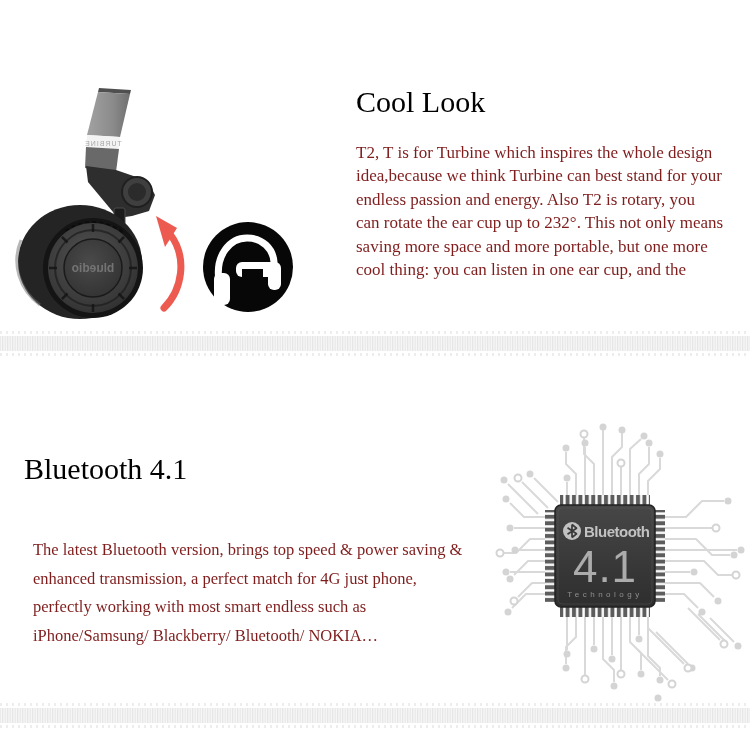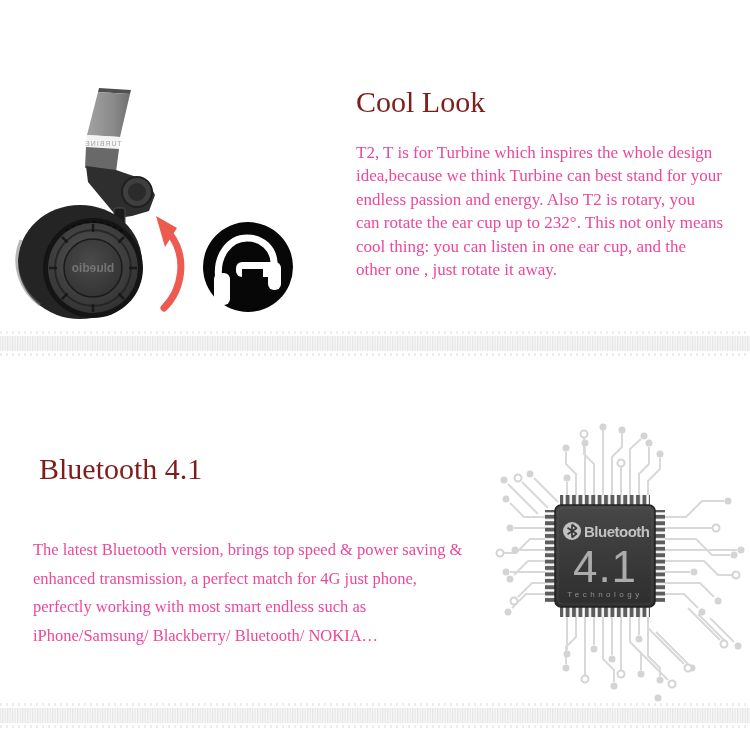--- a/index.html
+++ b/index.html
@@ -1,22 +1,22 @@
 <!DOCTYPE html>
 <html><head>
 <meta charset="utf-8">
 <style>
   html,body{margin:0;padding:0;background:#ffffff;}
   .page{position:relative;width:750px;height:750px;background:#ffffff;overflow:hidden;
         font-family:"Liberation Serif",serif;color:#1c1c1c;}
   .art{position:absolute;}
-  .title{position:absolute;font-size:30px;color:#7f1d1d;white-space:nowrap;}
+  .title{position:absolute;font-size:30px;color:#000000;white-space:nowrap;}
   #cool-title{left:356px;top:85px;}
-  #bt-title{left:39px;top:452px;}
-  .para{position:absolute;white-space:nowrap;color:#ec4899;}
+  #bt-title{left:24px;top:452px;}
+  .para{position:absolute;white-space:nowrap;color:#7f1d1d;}
   #cool-para{left:356px;top:141px;font-size:17px;line-height:23.4px;}
   #bt-para{left:33px;top:536px;font-size:16.5px;line-height:28.5px;font-family:Liberation Serif, serif;}
   .divider{position:absolute;left:0;width:750px;height:15px;
      background:repeating-linear-gradient(90deg,#ebebeb 0px,#ebebeb 1px,#f6f6f6 1px,#f6f6f6 2px,
                 #e6e6e6 2px,#e6e6e6 3px,#f1f1f1 3px,#f1f1f1 5px);}
   .divider::before,.divider::after{content:"";position:absolute;left:0;right:0;height:3px;
      background:repeating-linear-gradient(90deg,#ededed 0 2px,transparent 2px 6px);}
   .divider::before{top:-5px;}
   .divider::after{bottom:-5px;}
   #divider-1{top:336px;}
@@ -91,22 +91,22 @@
       <rect x="40" y="48" width="21" height="9" fill="#070707"></rect>
     </svg>
 
     <div class="title" id="cool-title">Cool Look</div>
 
     <div class="para" id="cool-para">
       <div>T2, T is for Turbine which inspires the whole design</div>
       <div>idea,because we think Turbine can best stand for your</div>
       <div>endless passion and energy. Also T2 is rotary, you</div>
       <div>can rotate the ear cup up to 232°. This not only means</div>
+      <div>saving more space and more portable, but one more</div>
       <div>cool thing: you can listen in one ear cup, and the</div>
-      <div>other one , just rotate it away.</div>
     </div>
   </section>
 
   <div class="divider" id="divider-1"></div>
 
   <section>
 
     <div class="title" id="bt-title">Bluetooth 4.1</div>
 
     <div class="para" id="bt-para">

